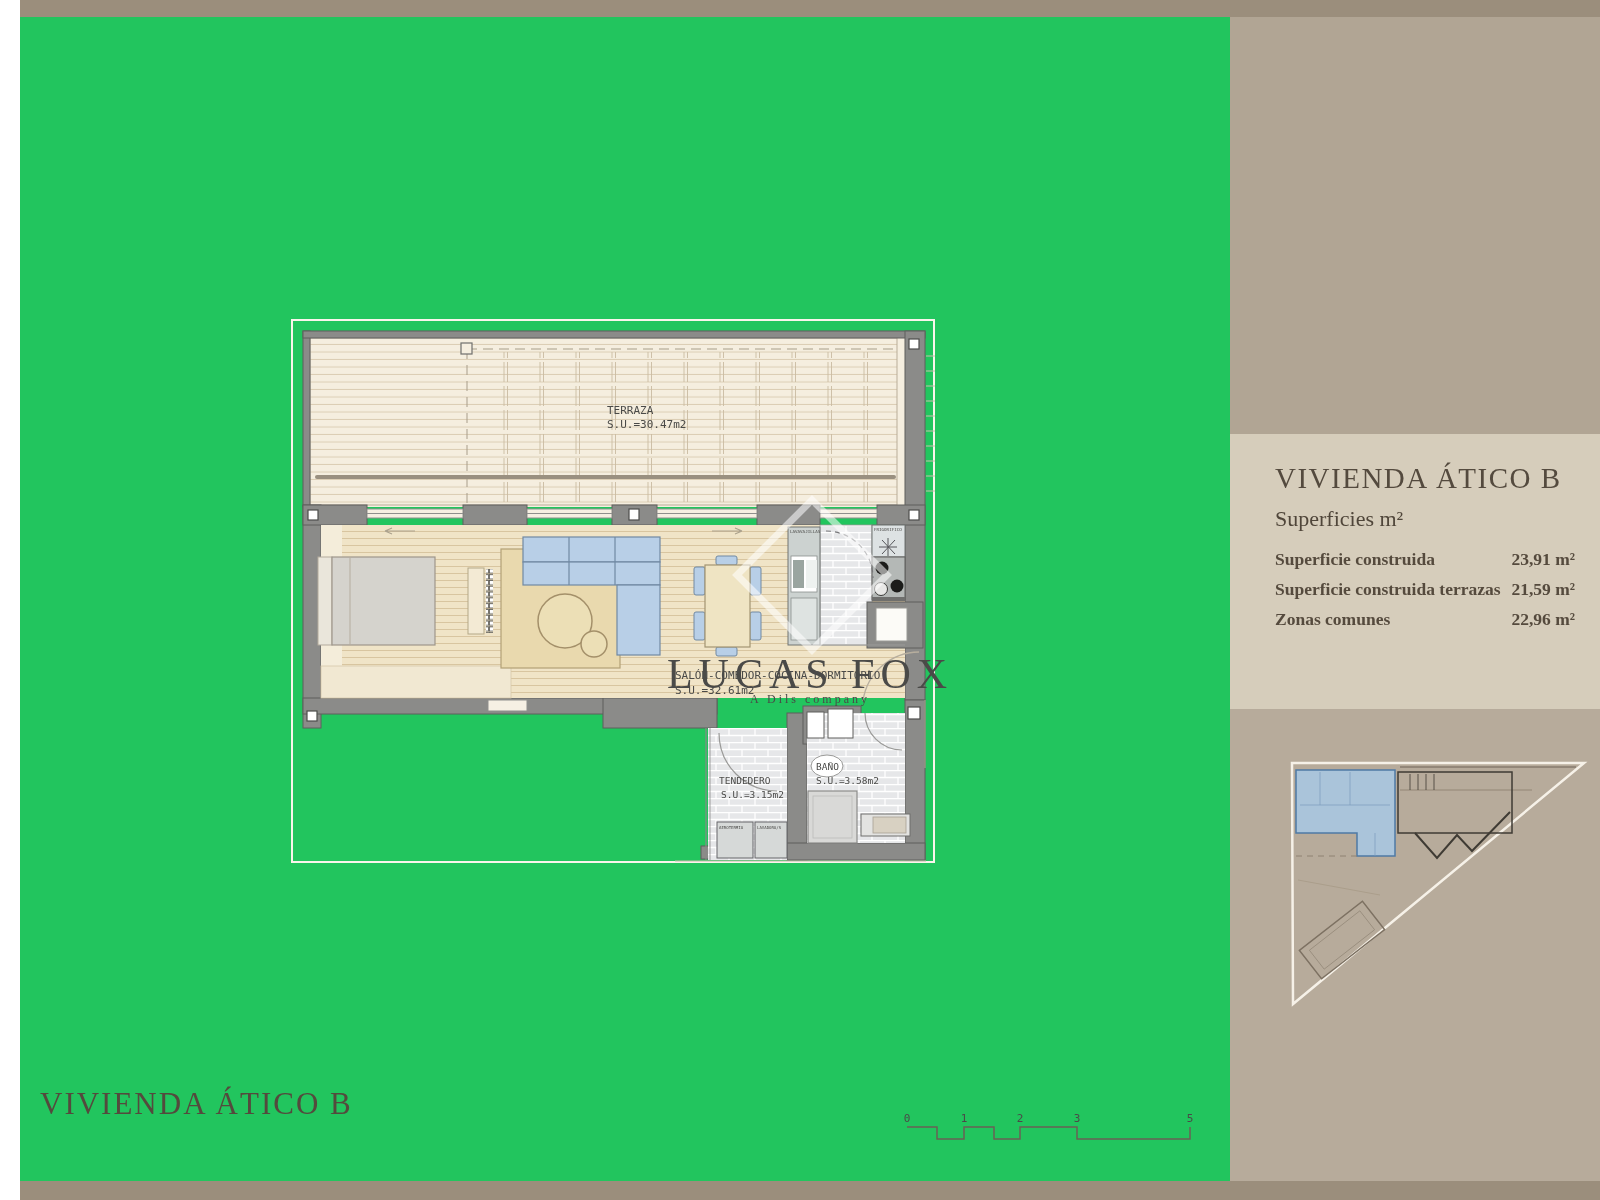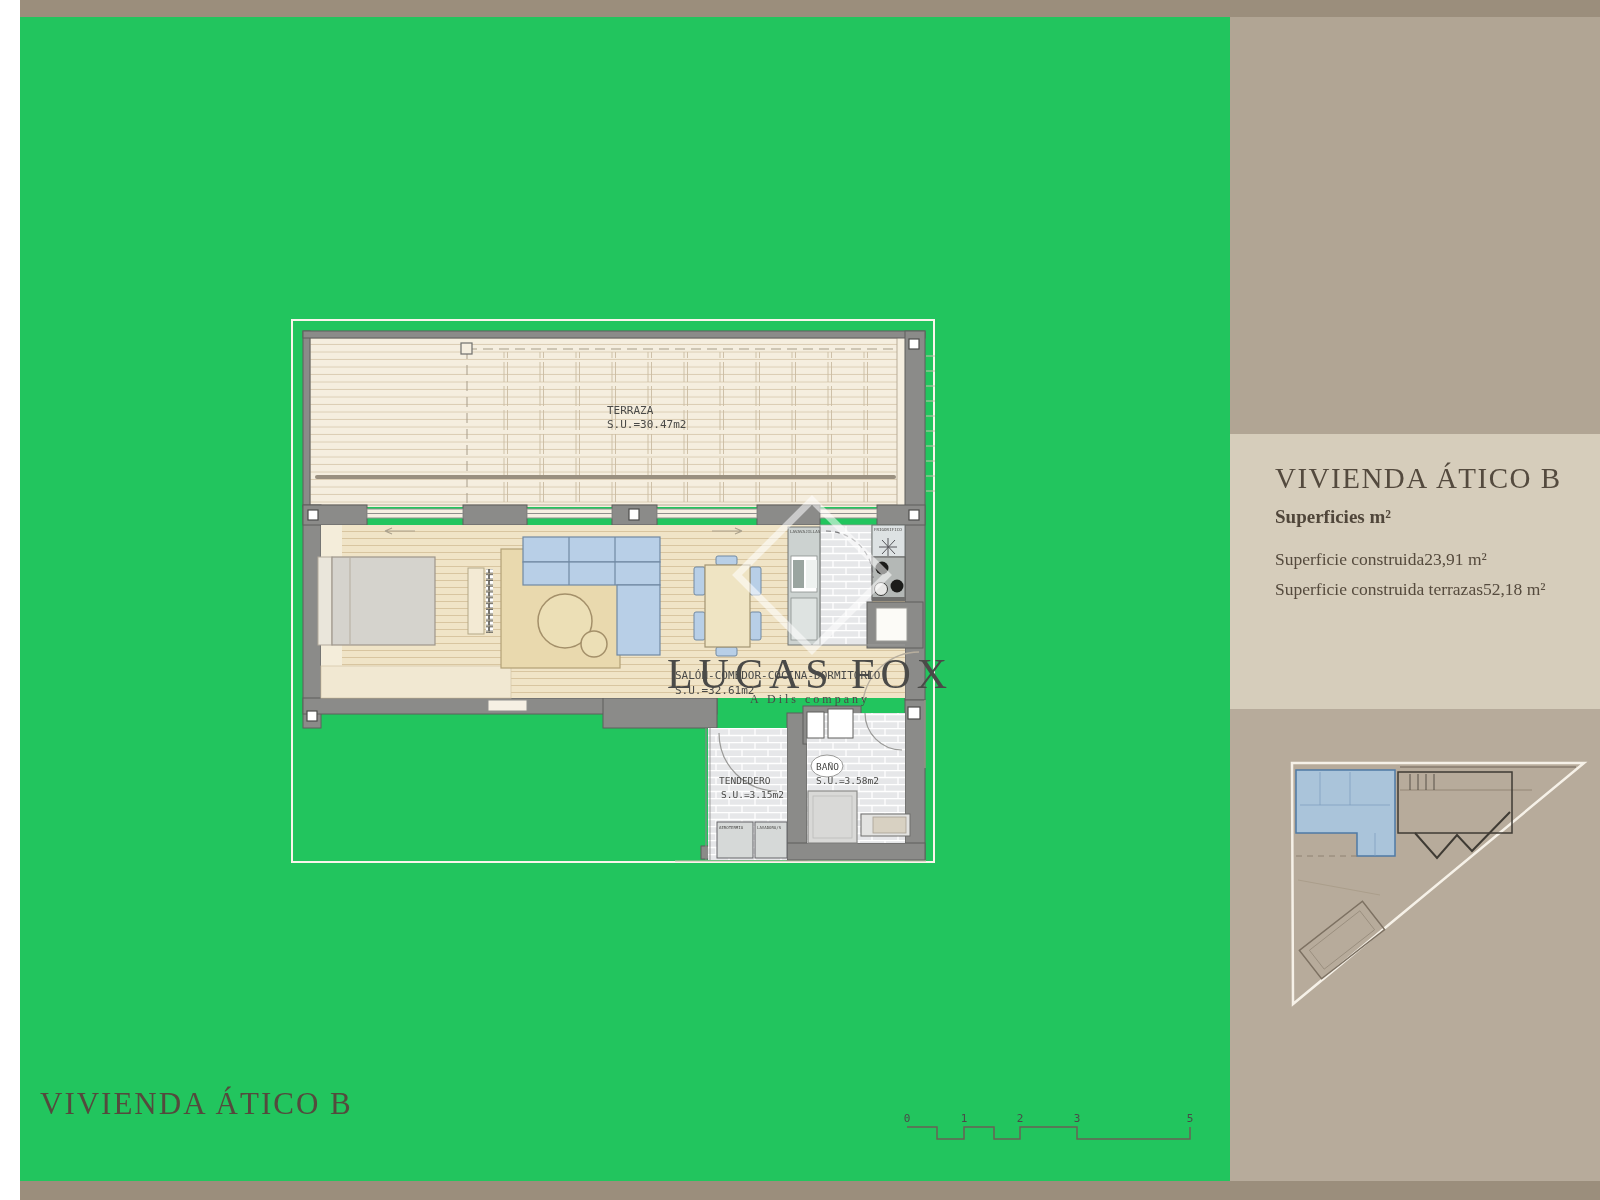--- a/index.html
+++ b/index.html
@@ -5,23 +5,23 @@
   html,body{margin:0;padding:0;}
   body{width:1600px;height:1200px;overflow:hidden;font-family:"Liberation Serif",serif;}
   #canvas{position:relative;width:1600px;height:1200px;background:#22c55e;margin-left:20px;}
   .strip{position:absolute;left:0;width:1600px;background:#9b8e7c;}
   #top-strip{top:0;height:17px;}
   #footer-bar{top:1181px;height:19px;}
   #sb-top{position:absolute;left:1210px;top:17px;width:390px;height:417px;background:#b1a594;}
   #sb-panel{position:absolute;left:1210px;top:434px;width:390px;height:275px;background:#d6cdbb;color:#554a3d;}
   #sb-bottom{position:absolute;left:1210px;top:709px;width:390px;height:472px;background:#b7ab9b;}
   #sb-title{position:absolute;left:45px;top:28px;font-size:29px;letter-spacing:1.5px;color:#544a3e;}
-  #sb-subtitle{position:absolute;left:45px;top:72px;font-size:19px;font-weight:bold;color:#50463a;}
+  #sb-subtitle{position:absolute;left:45px;top:72px;font-size:22px;font-weight:normal;color:#50463a;}
   #sb-rows{position:absolute;left:45px;top:110px;width:300px;font-size:17.5px;}
-  .sb-row{display:flex;height:30px;line-height:30px;}
+  .sb-row{display:flex;justify-content:space-between;height:30px;line-height:30px;font-weight:bold;}
   .sb-row .val{text-align:right;}
   #main-title{position:absolute;left:20px;top:1086px;font-size:31px;letter-spacing:2px;color:#544a3d;}
   svg text{font-family:"DejaVu Sans Mono",monospace;fill:#4a4a48;}
   .wm-text{font-family:"Liberation Serif",serif;}
 </style>
 </head>
 <body>
 
 <div id="canvas">
 
@@ -231,21 +231,25 @@
   <div id="sb-panel">
     <div id="sb-title">VIVIENDA ÁTICO B</div>
     <div id="sb-subtitle">Superficies m²</div>
     <div id="sb-rows">
       <div class="sb-row">
         <span>Superficie construida</span>
         <span class="val">23,91 m²</span>
       </div>
       <div class="sb-row">
         <span>Superficie construida terrazas</span>
-        <span class="val">52,18 m²</span>
+        <span class="val">21,59 m²</span>
+      </div>
+      <div class="sb-row">
+        <span>Zonas comunes</span>
+        <span class="val">22,96 m²</span>
       </div>
     </div>
   </div>
 
   <div id="sb-bottom"></div>
 
   <svg style="position:absolute;left:1240px;top:745px;" width="340" height="270" viewBox="1240 745 340 270" xmlns="http://www.w3.org/2000/svg">
     <path d="M1272 763 L1564 763 L1273 1004 Z" fill="none" stroke="#f6f1e8" stroke-width="2.5"></path>
     <line x1="1380" y1="767" x2="1556" y2="767" stroke="#6e6356" stroke-width="1"></line>
     <line x1="1380" y1="790" x2="1512" y2="790" stroke="#8a7d6c" stroke-width="0.8"></line>

